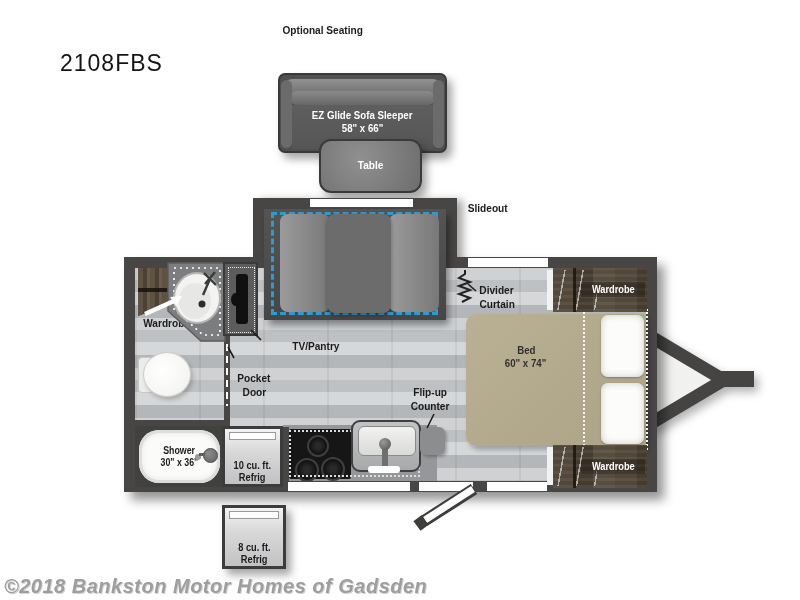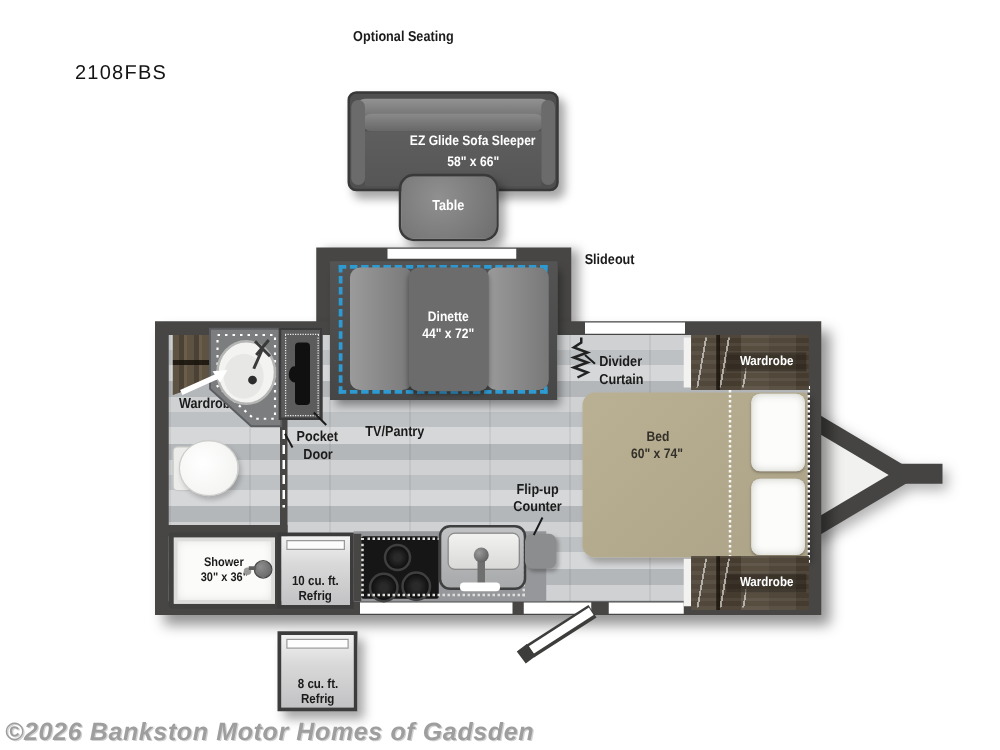--- a/index.html
+++ b/index.html
@@ -24,39 +24,39 @@
   .fridge{border:3px solid #3c3c3c;background:linear-gradient(180deg,#f3f3f3 0%,#d9d9da 40%,#c2c2c4 100%);box-sizing:border-box;justify-content:flex-end;}
   .fridgetop{position:absolute;left:4px;right:4px;top:3px;height:6px;background:#fdfdfd;border:1px solid #9a9a9a;}
   .pillow{background:#fcfcfb;border-radius:7px;box-shadow:inset 0 0 7px #c9c9c3, 0 1px 2px rgba(0,0,0,.25);}
   svg{display:block;}
 </style>
 </head>
 <body>
 
 <div id="stage">
 
-  <div class="abs" style="left:60px;top:50px;font-size:16px;color:#141414;letter-spacing:1px;">2108FBS</div>
+  <div class="abs" style="left:60px;top:50px;font-size:23px;color:#141414;letter-spacing:1px;">2108FBS</div>
 
   <div class="abs lbl" style="left:277px;top:24px;">
     <span class="cnd">Optional Seating</span></div>
 
 
   <div class="abs" style="left:278px;top:73px;width:169px;height:80px;background:#4f4f4f;border:2px solid #393939;border-radius:7px;box-sizing:border-box;box-shadow:5px 6px 8px rgba(0,0,0,.35);">
     <div class="abs" style="left:4px;top:4px;width:157px;height:17px;border-radius:9px;background:linear-gradient(180deg,#929292,#6d6d6d);"></div>
     <div class="abs" style="left:10px;top:16px;width:145px;height:14px;border-radius:8px;background:linear-gradient(180deg,#8a8a8a,#676767);"></div>
     <div class="abs" style="left:1px;top:5px;width:11px;height:68px;border-radius:6px;background:#6b6b6b;"></div>
     <div class="abs" style="left:153px;top:5px;width:11px;height:68px;border-radius:6px;background:#6b6b6b;"></div>
     <div class="abs" style="left:12px;top:30px;width:141px;height:44px;background:linear-gradient(180deg,#5e5e5e,#565656);"></div>
-    <div class="abs ctr" style="left:16px;top:32px;width:165px;height:30px;justify-content:space-between;">
+    <div class="abs ctr" style="left:0;top:32px;width:165px;height:30px;">
       <span class="lbl wlbl cnd" style="font-size:11px;">EZ Glide Sofa Sleeper</span>
       <span class="lbl wlbl cnd" style="font-size:11px;">58" x 66"</span>
     </div>
   </div>
 
-  <div class="abs ctr" style="left:319px;top:139px;width:80px;height:54px;border:2px solid #3a3a3a;border-radius:12px;box-sizing:border-box;background:radial-gradient(circle at 40% 35%,#909090,#6d6d6d);box-shadow:5px 6px 8px rgba(0,0,0,.35);">
+  <div class="abs ctr" style="left:319px;top:139px;width:103px;height:54px;border:2px solid #3a3a3a;border-radius:12px;box-sizing:border-box;background:radial-gradient(circle at 40% 35%,#909090,#6d6d6d);box-shadow:5px 6px 8px rgba(0,0,0,.35);">
     <span class="lbl wlbl cnd" style="font-size:11.5px;">Table</span>
   </div>
 
   <svg class="abs" style="left:640px;top:320px;filter:drop-shadow(4px 5px 5px rgba(0,0,0,.3));" width="125" height="125" viewBox="0 0 125 125">
     <polygon points="12,22 80,59 12,100" fill="#f1f1ef"></polygon>
     <line x1="8" y1="15" x2="82" y2="59" stroke="#454443" stroke-width="13"></line>
     <line x1="8" y1="105" x2="82" y2="61" stroke="#454443" stroke-width="13"></line>
     <rect x="78" y="51" width="36" height="16" fill="#454443"></rect>
   </svg>
 
@@ -75,24 +75,20 @@
   <div class="abs wall" style="left:124px;top:420px;width:106px;height:9px;"></div>
   <div class="abs wall" style="left:224px;top:334px;width:6px;height:95px;">
     <div class="abs" style="left:2px;top:10px;width:2px;height:62px;background:repeating-linear-gradient(180deg,#fff 0 7px,rgba(0,0,0,0) 7px 12px);"></div>
   </div>
 
   <div class="abs" style="left:264px;top:209px;width:182px;height:111px;background:linear-gradient(180deg,#545454,#464646);box-shadow:4px 6px 7px -1px rgba(0,0,0,.4);">
     <div class="abs" style="left:7px;top:3px;width:161px;height:97px;border:3px dashed #2e9ad2;"></div>
     <div class="abs" style="left:16px;top:5px;width:50px;height:98px;border-radius:8px;background:linear-gradient(90deg,#9b9b9b,#787878);"></div>
     <div class="abs" style="left:125px;top:5px;width:50px;height:98px;border-radius:8px;background:linear-gradient(90deg,#9b9b9b,#787878);"></div>
     <div class="abs" style="left:63px;top:5px;width:64px;height:99px;border-radius:8px;background:#6c6c6c;box-shadow:0 2px 4px rgba(0,0,0,.35);"></div>
-    <div class="abs ctr" style="left:32px;top:36px;width:126px;height:32px;">
-      <span class="lbl wlbl cnd" style="font-size:11px;">Dinette</span>
-      <span class="lbl wlbl cnd" style="font-size:11px;">44" x 72"</span>
-    </div>
   </div>
 
   <div class="abs" style="left:466px;top:314px;width:180px;height:132px;border-radius:10px 3px 3px 10px;background:linear-gradient(135deg,#bab093 0%,#aca287 100%);box-shadow:3px 4px 5px rgba(0,0,0,.25);"></div>
   <div class="abs" style="left:583px;top:309px;width:61px;height:137px;border:2px dotted #f7f7f3;"></div>
   <div class="abs pillow" style="left:601px;top:315px;width:43px;height:62px;"></div>
   <div class="abs pillow" style="left:601px;top:383px;width:43px;height:61px;"></div>
   <div class="abs ctr" style="left:478px;top:342px;width:96px;height:30px;">
     <span class="lbl cnd" style="font-size:11px;color:#33302a;">Bed</span>
     <span class="lbl cnd" style="font-size:11px;color:#33302a;">60" x 74"</span>
   </div>
@@ -143,27 +139,27 @@
   <div class="abs" style="left:143px;top:352px;width:46px;height:43px;border-radius:50%;background:radial-gradient(circle at 40% 40%,#ffffff,#f0f0ee);border:1.5px solid #cdcdca;box-shadow:2px 3px 4px rgba(0,0,0,.2);"></div>
 
   <div class="abs" style="left:223px;top:262px;width:35px;height:74px;background:#5c5c5c;border:2px solid #3a3a3a;box-sizing:border-box;">
     <div class="abs" style="left:3px;top:3px;width:25px;height:64px;border:1.7px dotted #e8e8e8;"></div>
     <div class="abs" style="left:11px;top:10px;width:12px;height:50px;background:#101010;border-radius:3px;"></div>
     <div class="abs" style="left:6px;top:29px;width:9px;height:13px;background:#101010;border-radius:50%;"></div>
   </div>
   <div class="abs lbl" style="left:257px;top:340px;margin-left:32px;">
     <span class="cnd">TV/Pantry</span></div>
 
-  <div class="abs ctr" style="left:232px;top:344px;width:44px;height:28px;">
+  <div class="abs ctr" style="left:232px;top:372px;width:44px;height:28px;">
     <span class="lbl cnd">Pocket</span>
     <span class="lbl cnd">Door</span>
   </div>
 
   <div class="abs" style="left:135px;top:426px;width:89px;height:61px;background:#414140;border-radius:3px;">
-    <div class="abs ctr" style="left:4px;top:4px;width:81px;height:53px;background:#fbfbfa;border-radius:0;box-shadow:inset 0 0 0 3px #dddddb, inset 0 0 9px rgba(0,0,0,.18);">
+    <div class="abs ctr" style="left:4px;top:4px;width:81px;height:53px;background:#fbfbfa;border-radius:20px;box-shadow:inset 0 0 0 3px #dddddb, inset 0 0 9px rgba(0,0,0,.18);">
       <span class="lbl cnd" style="font-size:10px;">Shower</span>
       <span class="lbl cnd" style="font-size:10px;">30" x 36"</span>
     </div>
     <div class="abs" style="left:60px;top:28px;width:6px;height:6px;border-radius:50%;background:#9a9a98;"></div>
     <div class="abs" style="left:68px;top:22px;width:13px;height:13px;border-radius:50%;background:radial-gradient(circle at 35% 35%,#8d8d8d,#5f5f5f);border:1px solid #4a4a4a;"></div>
     <div class="abs" style="left:64px;top:27px;width:6px;height:3px;background:#5f5f5f;"></div>
   </div>
 
   <div class="abs" style="left:283px;top:425px;width:154px;height:56px;background:#95979a;"></div>
   <div class="abs wall" style="left:283px;top:427px;width:6px;height:54px;"></div>
@@ -210,15 +206,15 @@
     <line x1="434" y1="414" x2="427" y2="428" stroke="#1b1b1b" stroke-width="1.6"></line>
     <g>
       <line x1="145" y1="314" x2="174" y2="301" stroke="#ffffff" stroke-width="4.5"></line>
       <polygon points="182,296 170,297 176,306" fill="#ffffff"></polygon>
     </g>
   </svg>
 
   <div class="abs lbl" style="left:465px;top:202px;">
     <span class="cnd">Slideout</span></div>
 
-  <div class="abs" style="left:4px;top:575px;font-size:20px;font-weight:bold;font-style:italic;color:#9e9e9e;letter-spacing:.5px;text-shadow:1px 1px 0 #d2d2d2;">©2026 Bankston Motor Homes of Gadsden</div>
+  <div class="abs" style="left:4px;top:575px;font-size:20px;font-weight:bold;font-style:italic;color:#9e9e9e;letter-spacing:.5px;text-shadow:1px 1px 0 #d2d2d2;">©2018 Bankston Motor Homes of Gadsden</div>
 
 </div>
 
 </body></html>

